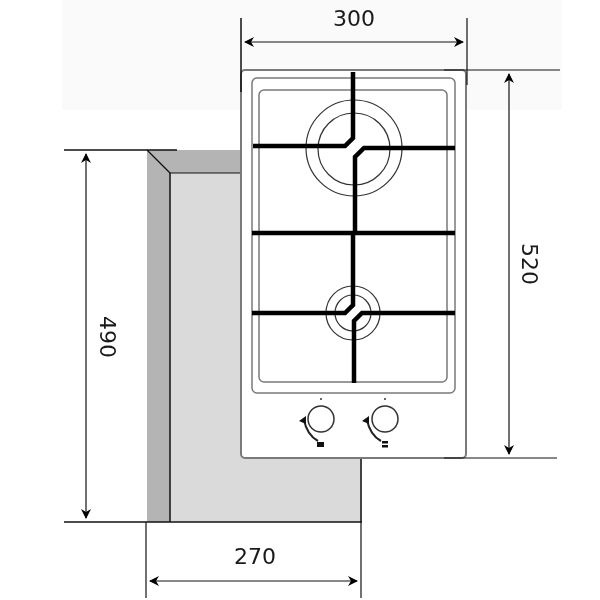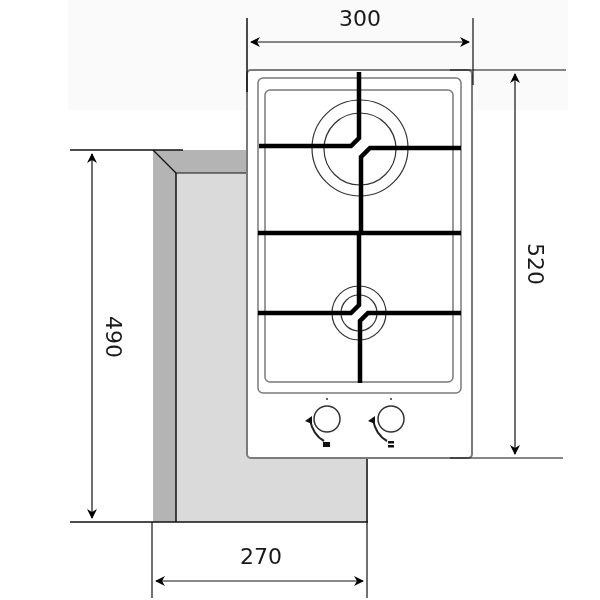--- a/index.html
+++ b/index.html
@@ -1,17 +1,17 @@
 <!DOCTYPE html>
 <html><head>
 <meta charset="utf-8">
 <style>
   html, body { margin: 0; padding: 0; background: #ffffff; }
   body { width: 600px; height: 600px; position: relative; overflow: hidden; font-family: "DejaVu Sans", sans-serif; }
-  #stage { position: absolute; left: 18px; top: 0; width: 536px; height: 600px; }
+  #stage { position: absolute; left: 12px; top: 0; width: 536px; height: 600px; }
   .dim-label { font-family: "DejaVu Sans", sans-serif; font-size: 22px; fill: #1a1a1a; }
 </style>
 </head>
 <body>
 
 <div id="stage">
 <svg width="600" height="600" viewBox="0 0 600 600" xmlns="http://www.w3.org/2000/svg">
   <defs>
     <marker id="arr" viewBox="0 0 10 10" refX="9" refY="5" markerWidth="10" markerHeight="10" orient="auto-start-reverse" markerUnits="userSpaceOnUse">
       <path d="M0,0 L10,5 L0,10 L3,5 Z" fill="#000"></path>

